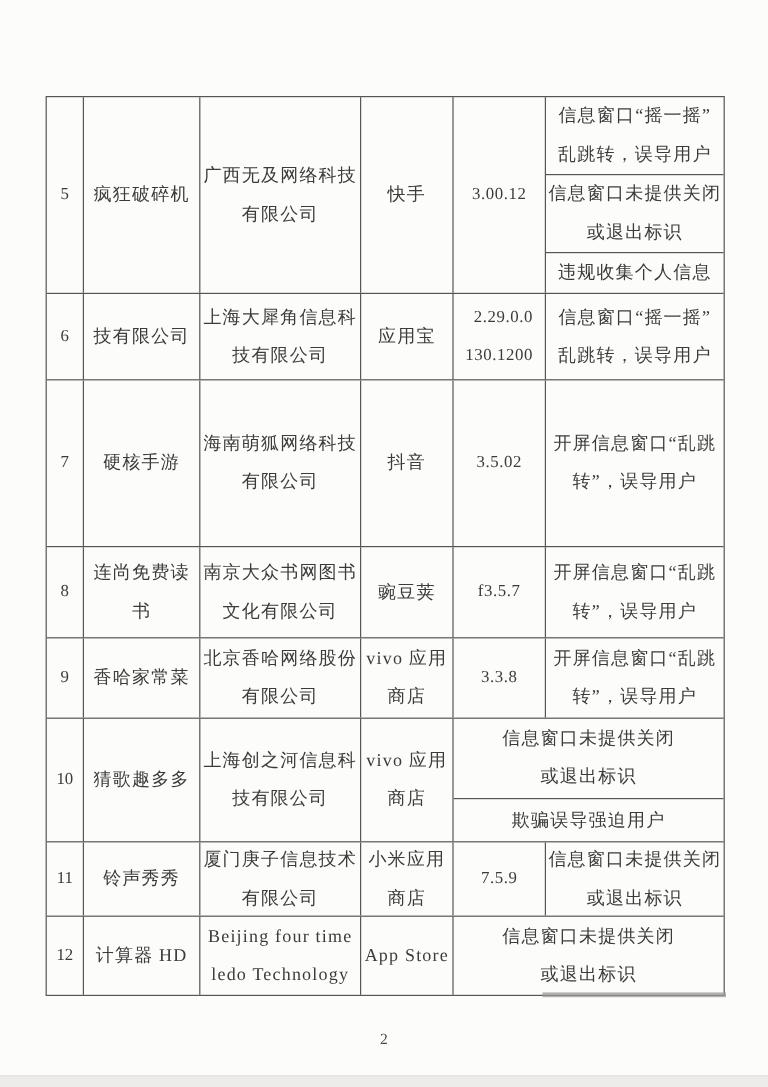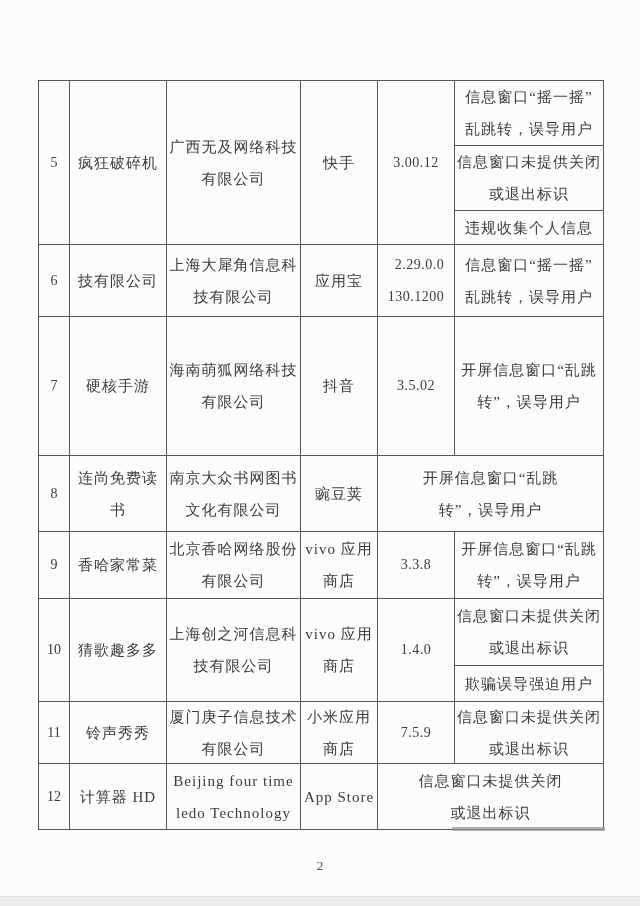--- a/index.html
+++ b/index.html
@@ -120,20 +120,21 @@
       </div>
     </div>
 
     <div class="row r8">
       <div class="cell c-idx">8</div>
       <div class="cell c-name">连尚免费读
 书</div>
       <div class="cell c-co">南京大众书网图书
 文化有限公司</div>
       <div class="cell c-plat">豌豆荚</div>
+      <div class="cell c-ver">f3.5.7</div>
       <div class="cell c-vio">
         <div class="sub">开屏信息窗口“乱跳
 转”，误导用户</div>
       </div>
     </div>
 
     <div class="row r9">
       <div class="cell c-idx">9</div>
       <div class="cell c-name">香哈家常菜</div>
       <div class="cell c-co">北京香哈网络股份
@@ -147,21 +148,20 @@
       </div>
     </div>
 
     <div class="row r10">
       <div class="cell c-idx">10</div>
       <div class="cell c-name">猜歌趣多多</div>
       <div class="cell c-co">上海创之河信息科
 技有限公司</div>
       <div class="cell c-plat">vivo 应用
 商店</div>
-      <div class="cell c-ver">1.4.0</div>
       <div class="cell c-vio">
         <div class="sub g2">信息窗口未提供关闭
 或退出标识</div>
         <div class="sub g1">欺骗误导强迫用户</div>
       </div>
     </div>
 
     <div class="row r11">
       <div class="cell c-idx">11</div>
       <div class="cell c-name">铃声秀秀</div>

